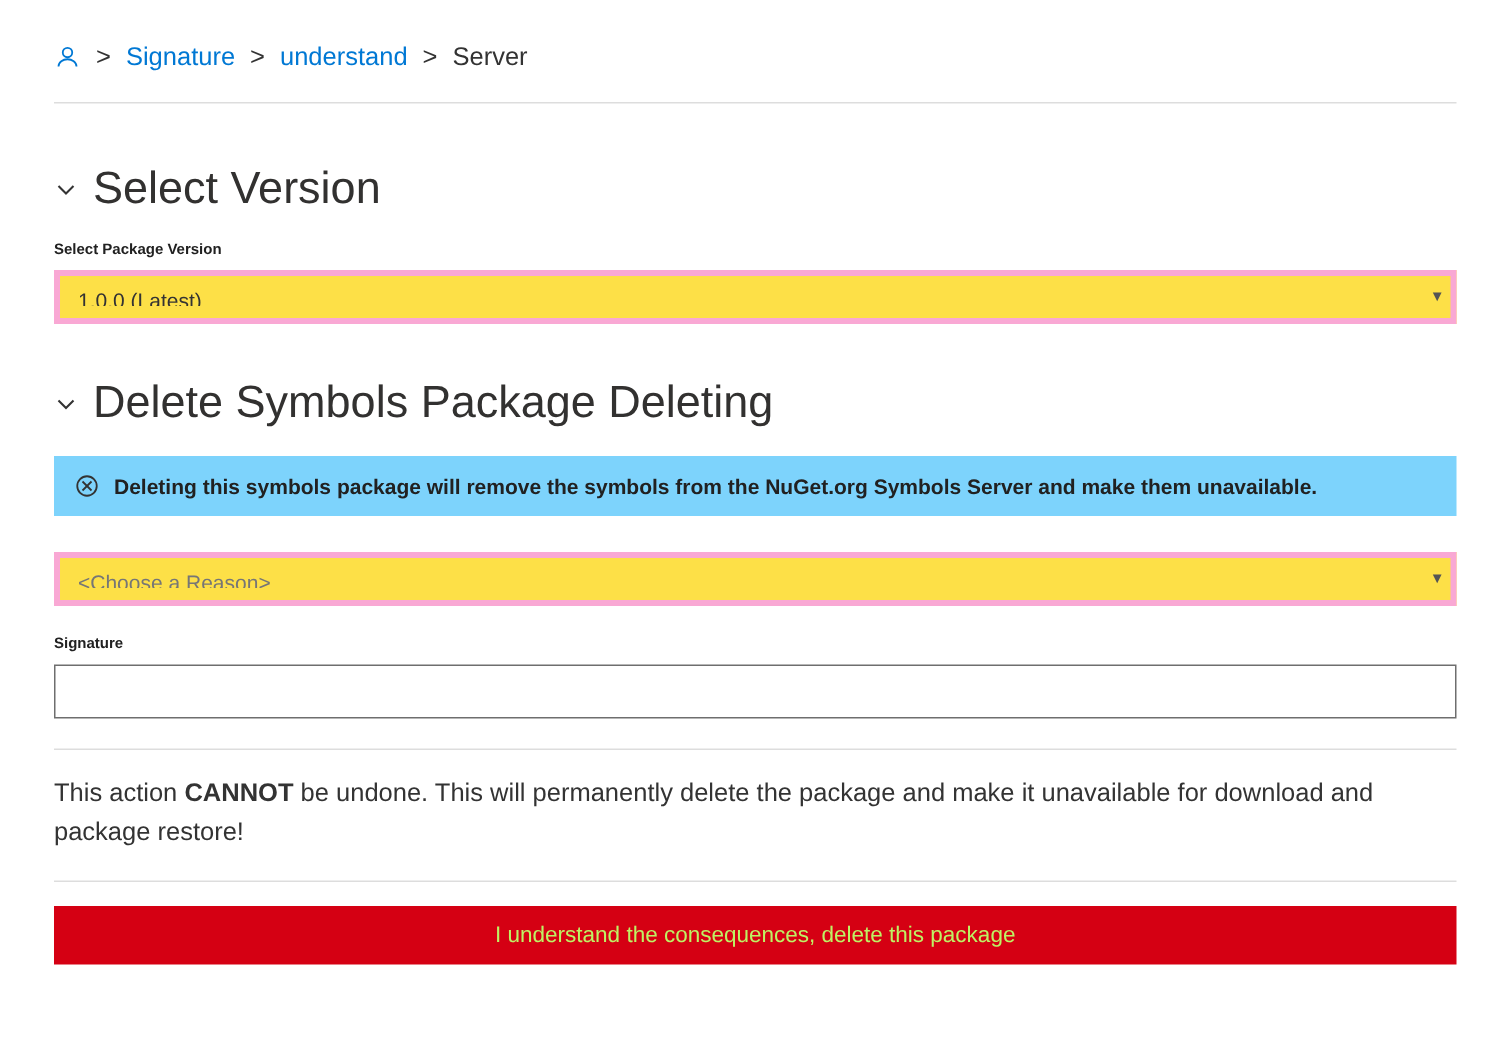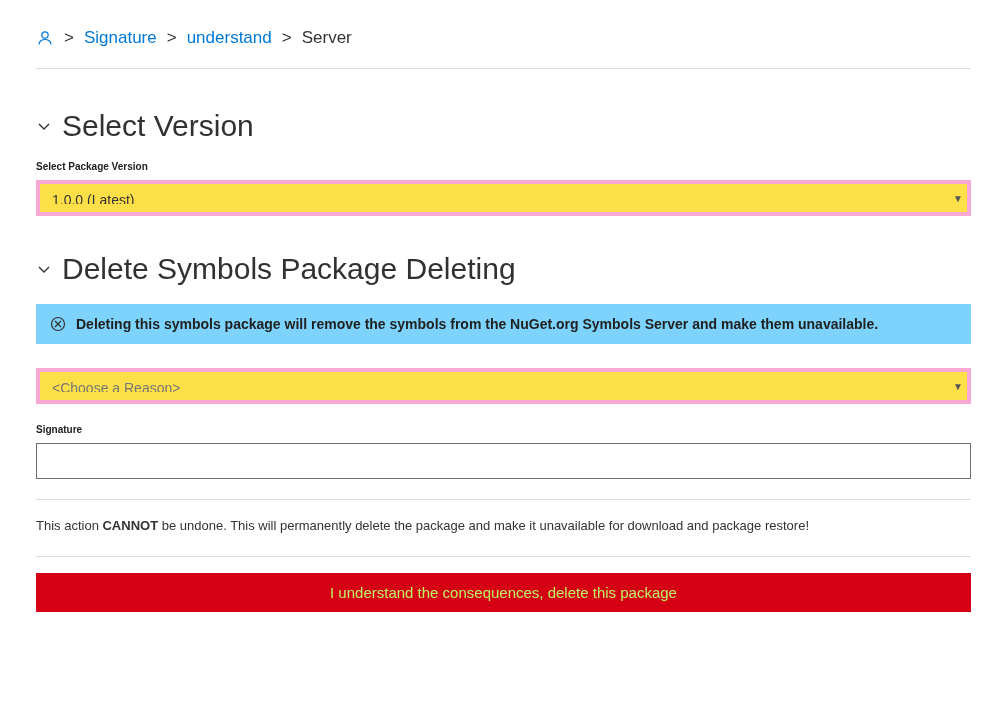--- a/index.html
+++ b/index.html
@@ -116,21 +116,21 @@
       font-size: 14px;
       font-family: inherit;
       height: 36px;
     }
     .divider {
       border: none;
       border-top: 1px solid #ddd;
       margin: 20px 0 16px 0;
     }
     .cannot-undo {
-      font-size: 13px;
+      font-size: 17px;
       color: #333;
       line-height: 1.5;
       margin-bottom: 18px;
     }
     .cannot-undo strong {
       font-weight: 700;
     }
     .delete-button {
       width: 100%;
       background: #d50013;

